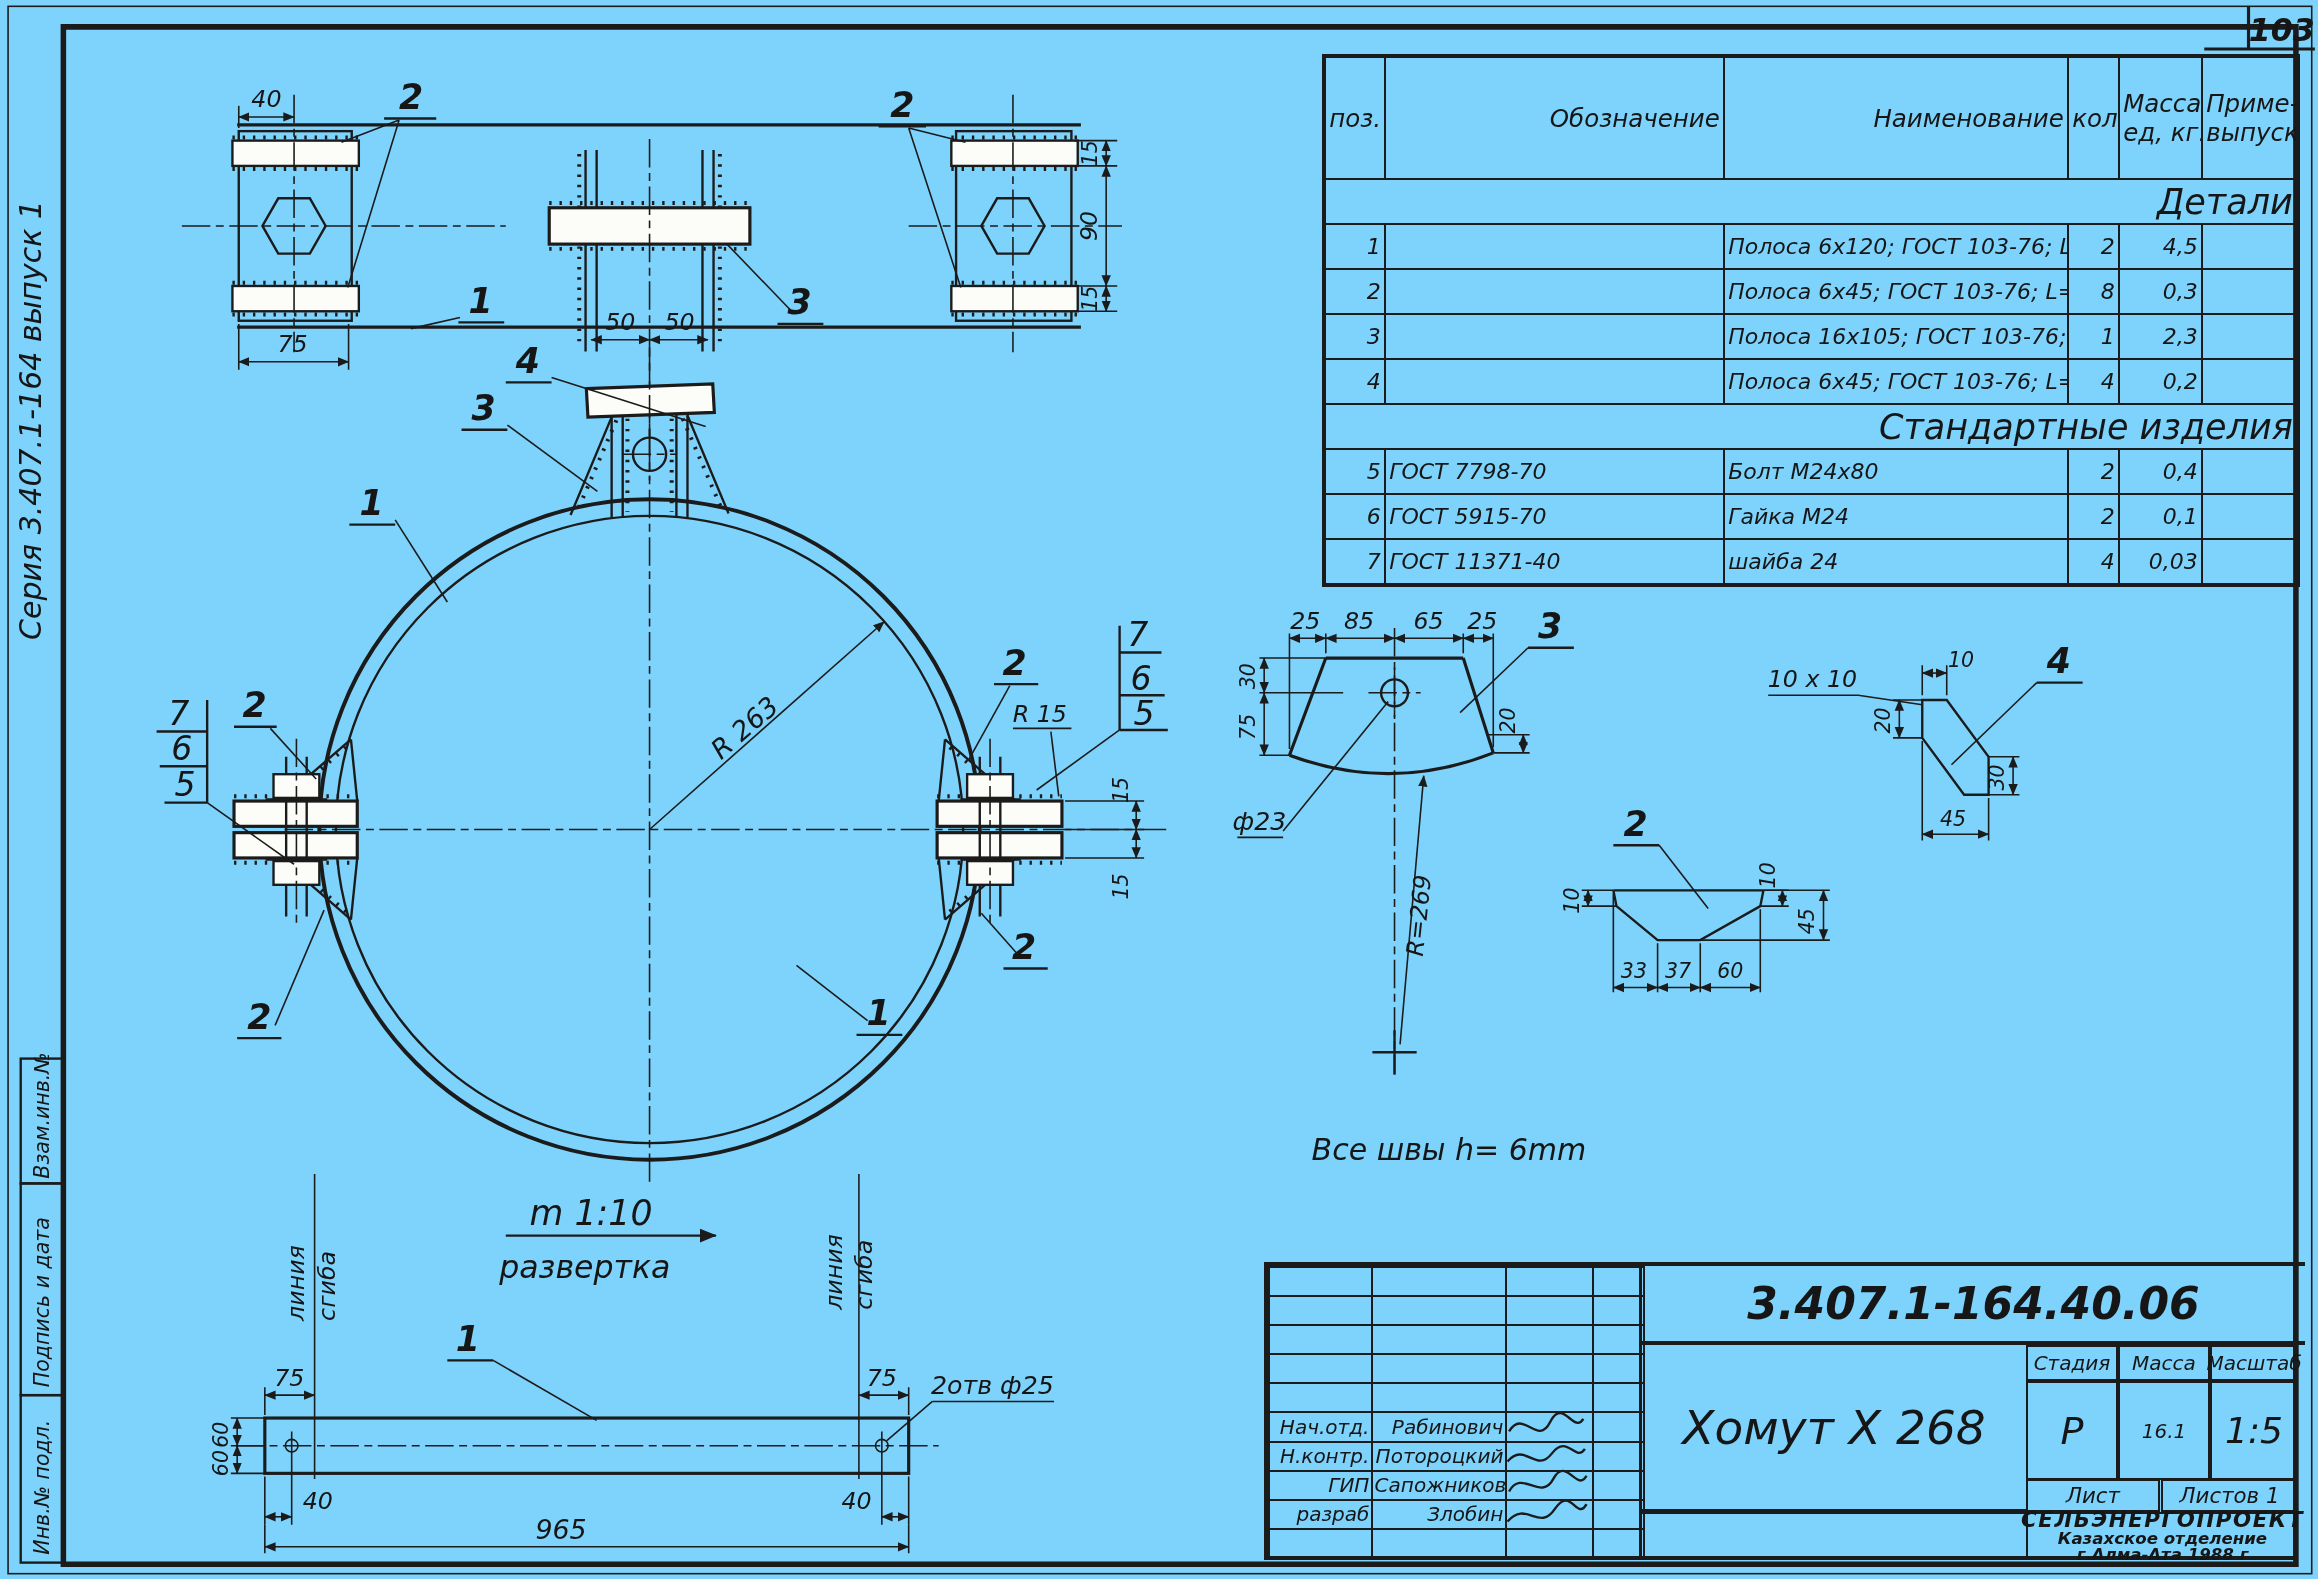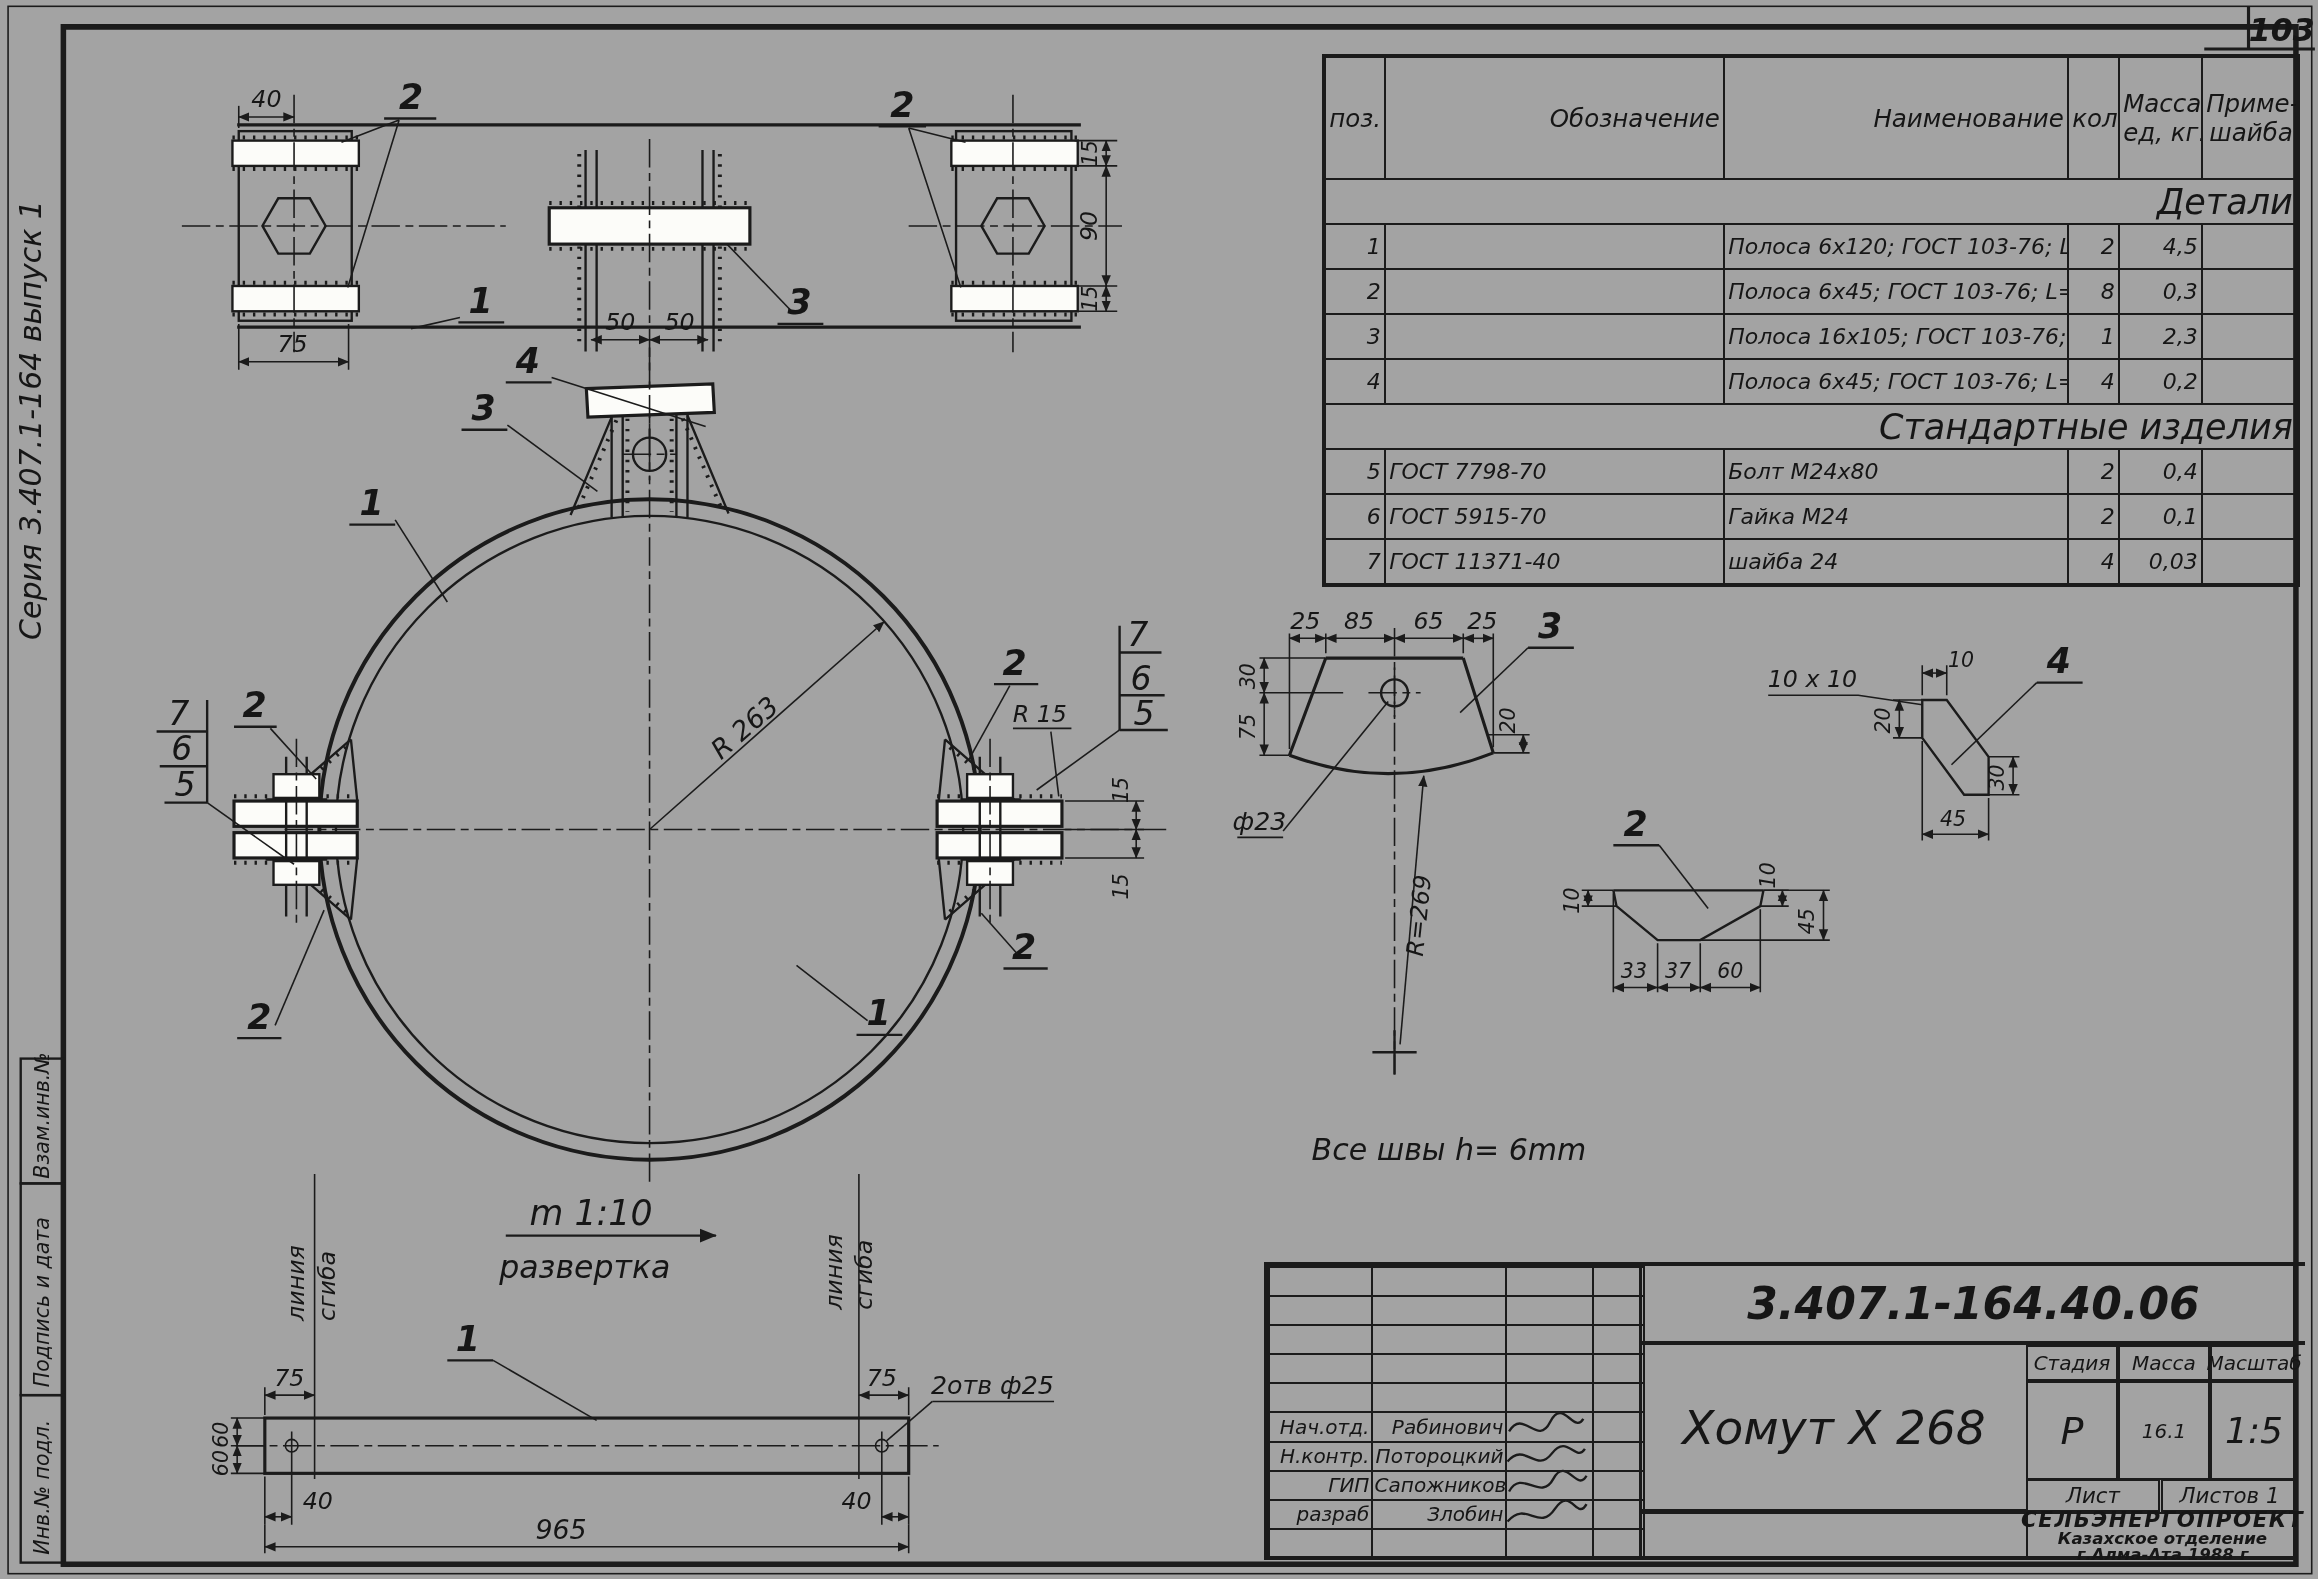--- a/index.html
+++ b/index.html
@@ -1,16 +1,16 @@
 <!DOCTYPE html>
 <html style="font-size:12.6px"><head>
 <meta charset="utf-8">
 <style>
   html,body{margin:0;padding:0;background:#e8e8e4}
-  .sheet{position:relative;width:2319px;height:1580px;background:#a3a3a3;
+  .sheet{position:relative;width:2319px;height:1580px;background:#7dd3fc;
          font-family:"DejaVu Sans",sans-serif;color:#161616;overflow:hidden}
   svg{position:absolute;left:0;top:0}
   svg text{fill:#161616;font-style:italic;font-family:"DejaVu Sans",sans-serif}
   .tc{text-anchor:middle}
   .t26{font-size:26px}.t30{font-size:30px}.t32{font-size:32px}.t34{font-size:34px}
   .t38{font-size:38px}.t40{font-size:40px}.t44{font-size:44px;font-weight:bold}.t42{font-size:42px}
   .ln{stroke:#1b1b1b;fill:none}
   .s2{stroke-width:2}.s3{stroke-width:3}.s4{stroke-width:4}.s5{stroke-width:5}.s7{stroke-width:7}
   .bg{fill:#fcfcf9}
   .cl{stroke:#1b1b1b;fill:none;stroke-width:2;stroke-dasharray:36 7 10 7}
@@ -400,21 +400,21 @@
         <col style="width:83px">
         <col style="width:96px">
       </colgroup>
   <tbody>
         <tr class="hdr">
     <td>поз.</td>
     <td>Обозначение</td>
     <td>Наименование</td>
     <td>кол.</td>
     <td><span>Масса</span><br><span>ед, кг.</span></td>
-    <td><span>Приме-</span><br><span>шайба</span></td>
+    <td><span>Приме-</span><br><span>выпуск</span></td>
   </tr>
   <tr class="sec">
           <td colspan="6">Детали</td>
         </tr>
   <tr class="row">
     <td>1</td>
     <td class="ds"></td>
     <td class="nm">Полоса 6х120; ГОСТ 103-76; L=965</td>
     <td>2</td>
     <td>4,5</td>

